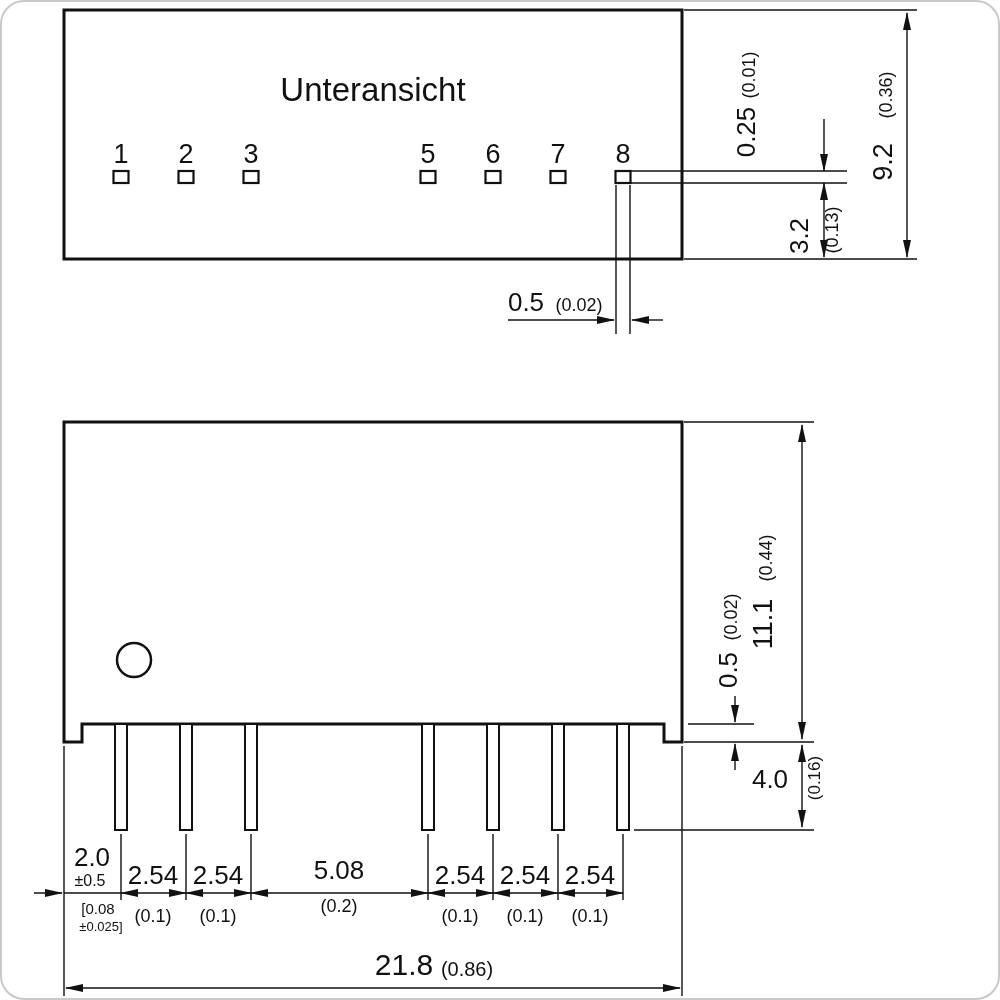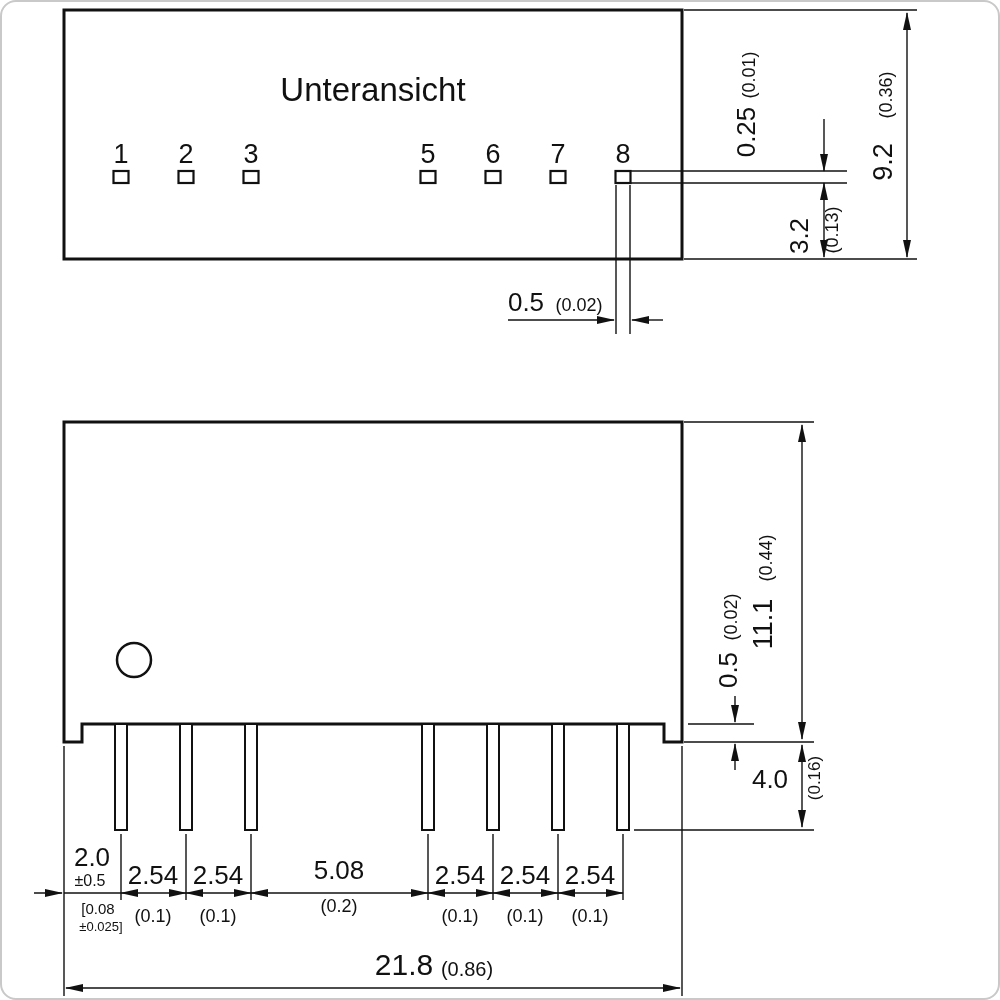--- a/index.html
+++ b/index.html
@@ -1,21 +1,21 @@
 <!DOCTYPE html>
 <html style="--ink: #111111; --frame: #c9c9c9; --bg: #ffffff;"><head>
 <meta charset="utf-8">
 <style>
   :root { --ink:#111111; --frame:#c9c9c9; --bg:#ffffff; }
   html,body { margin:0; padding:0; background:#fff; }
   .canvas {
     width:1000px; height:1000px; box-sizing:border-box;
     background:var(--bg);
     border:2px solid var(--frame);
-    border-radius:16px;
+    border-radius:24px;
     overflow:hidden;
     position:relative;
   }
   svg { display:block; }
   svg text {
     font-family:"Liberation Sans", sans-serif;
     fill:var(--ink);
   }
   .ln   { stroke:var(--ink); stroke-width:1.4; fill:none; }
   .body { stroke:var(--ink); stroke-width:3;   fill:#ffffff; }

